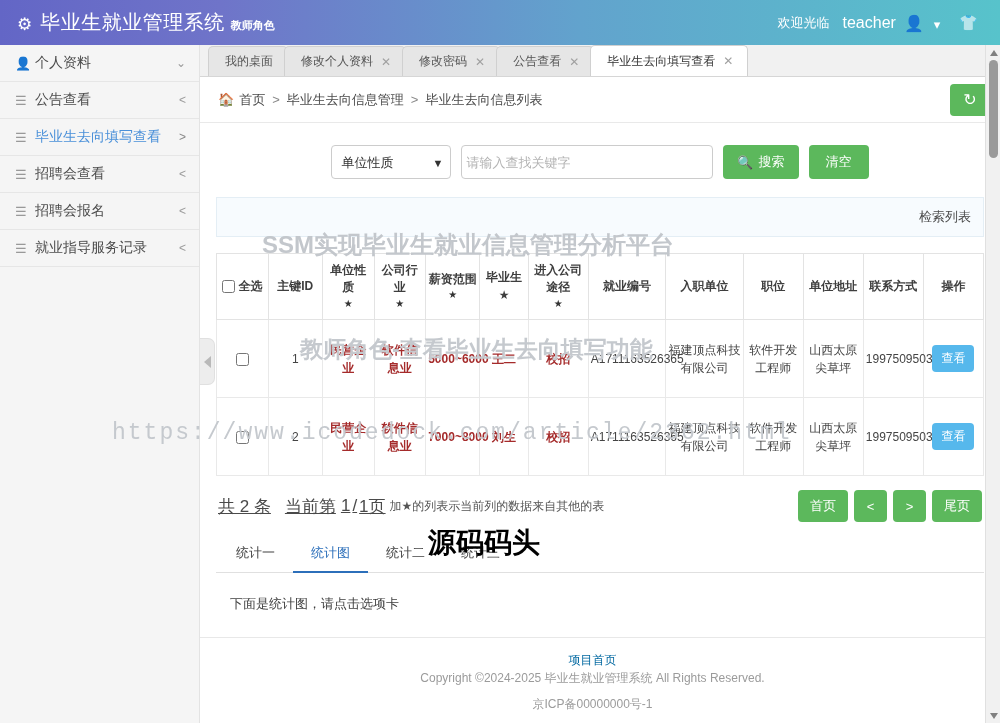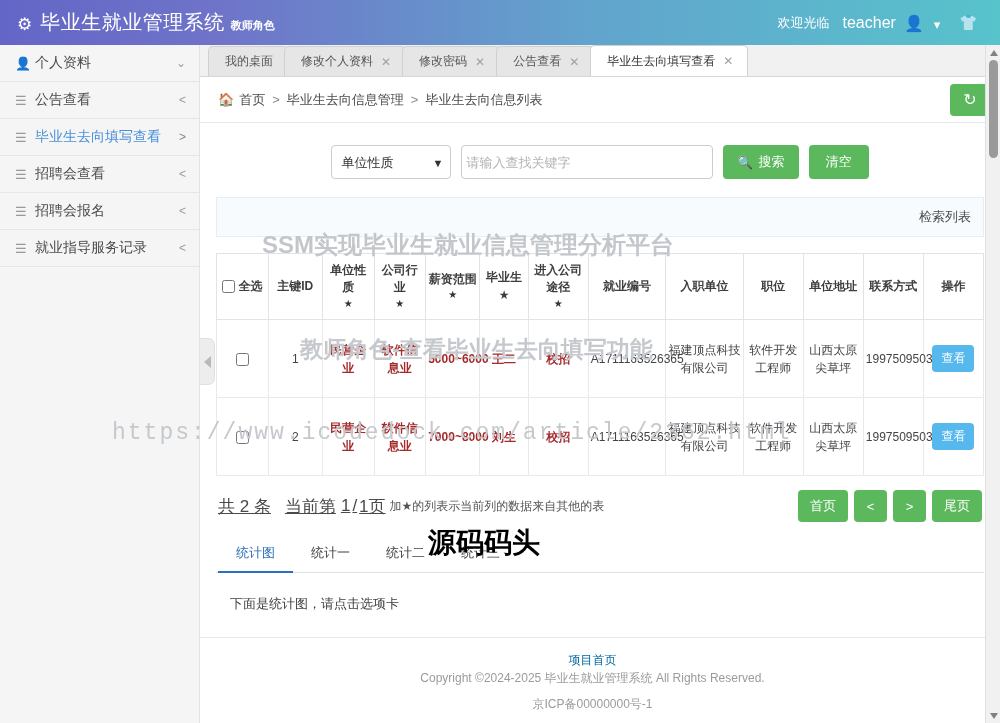--- a/index.html
+++ b/index.html
@@ -415,22 +415,22 @@
       <span class="pgnote">加★的列表示当前列的数据来自其他的表</span>
       <div class="pgbtns">
         <button class="pgbtn">首页</button>
         <button class="pgbtn">&lt;</button>
         <button class="pgbtn">&gt;</button>
         <button class="pgbtn">尾页</button>
       </div>
     </div>
 
     <div class="stattabs">
+      <div class="stattab">统计一</div>
       <div class="stattab active">统计图</div>
-      <div class="stattab">统计一</div>
       <div class="stattab">统计二</div>
       <div class="stattab">统计三</div>
     </div>
 
     <div class="stat-hint">下面是统计图，请点击选项卡</div>
   </div>
 </div>
 
 <div class="footer">
   <span class="flink">项目首页</span>

